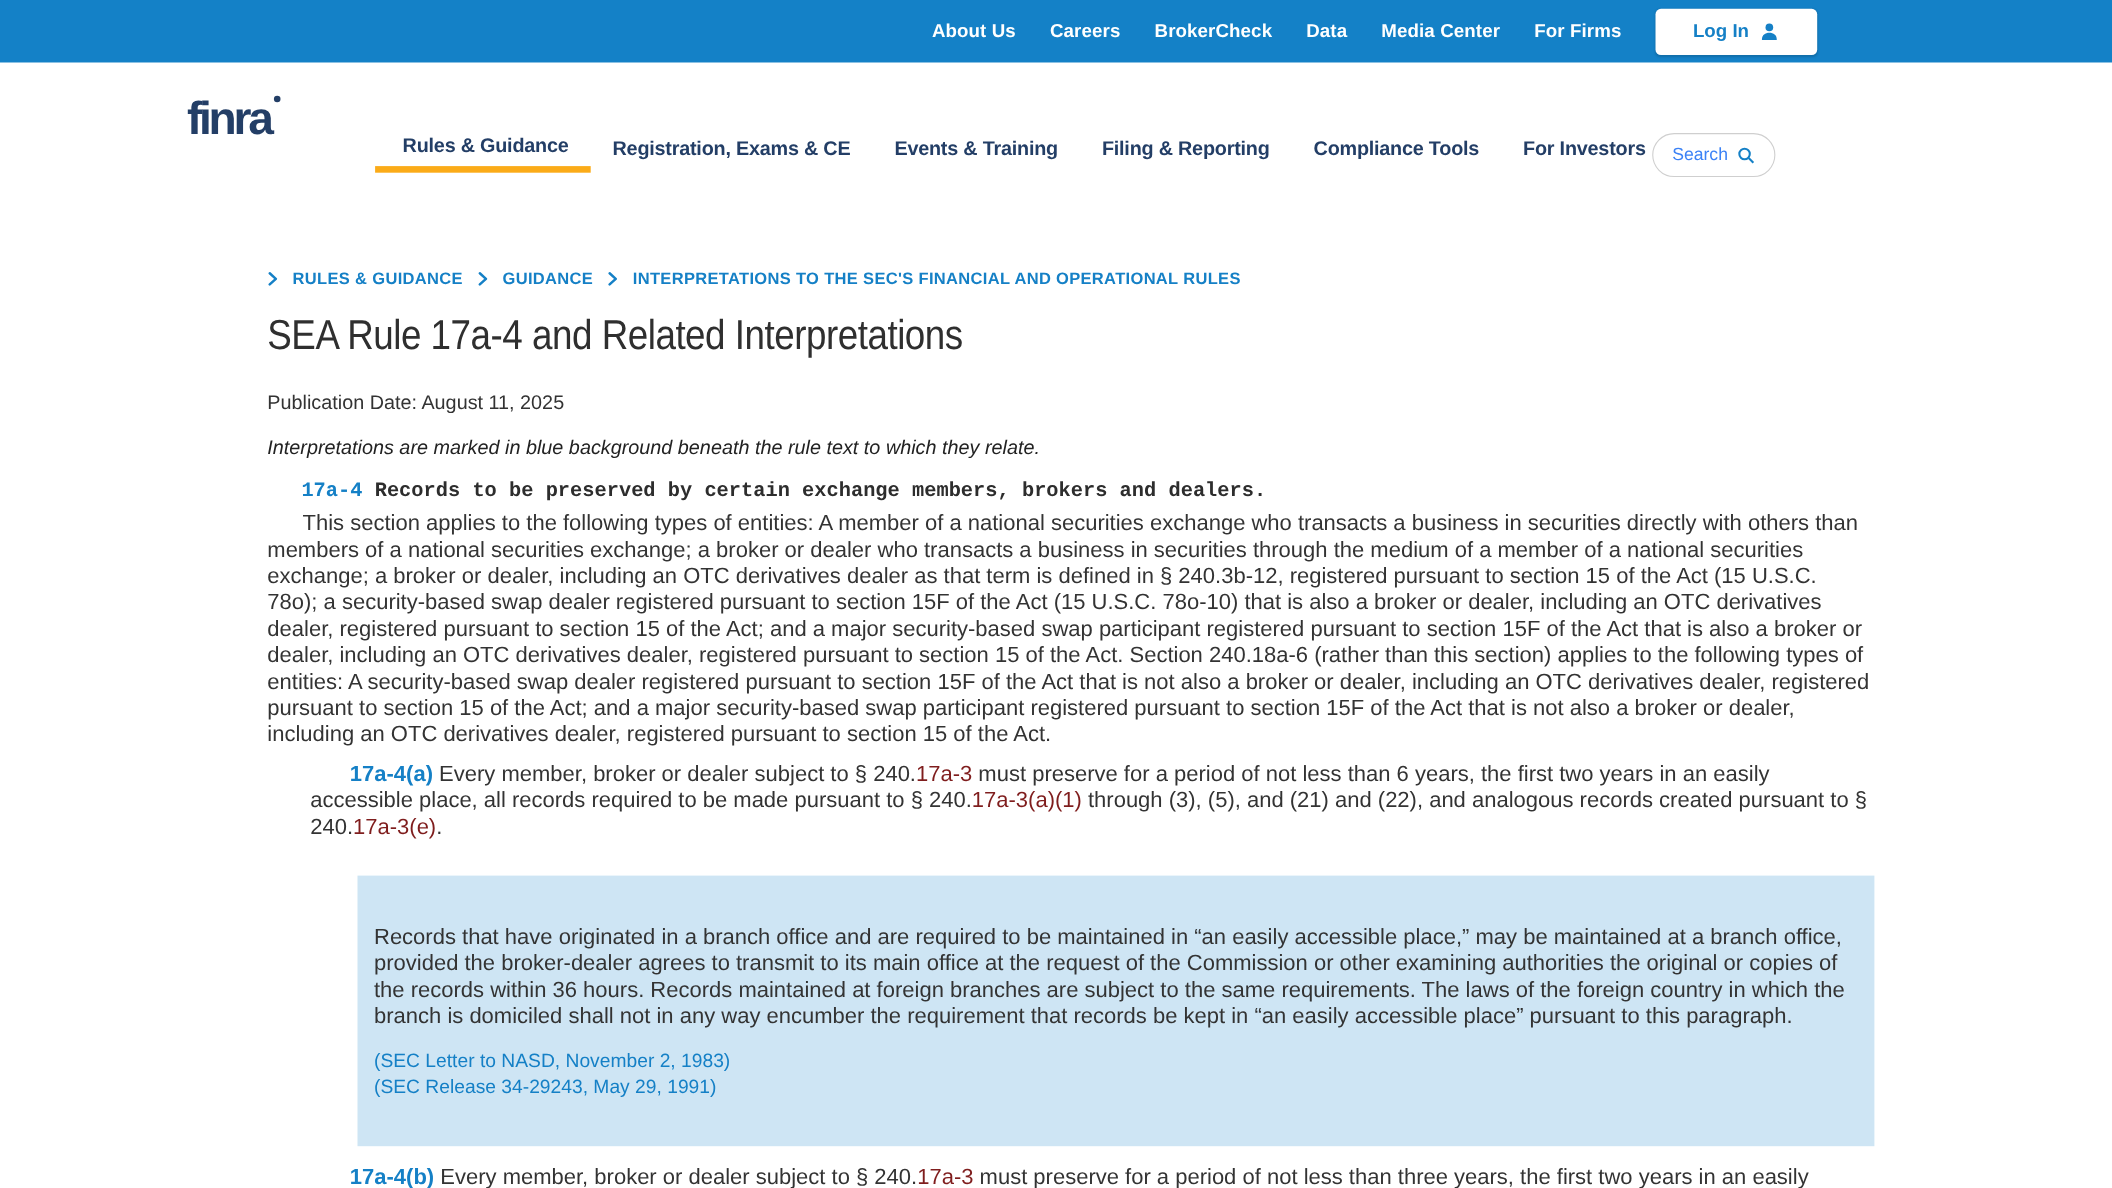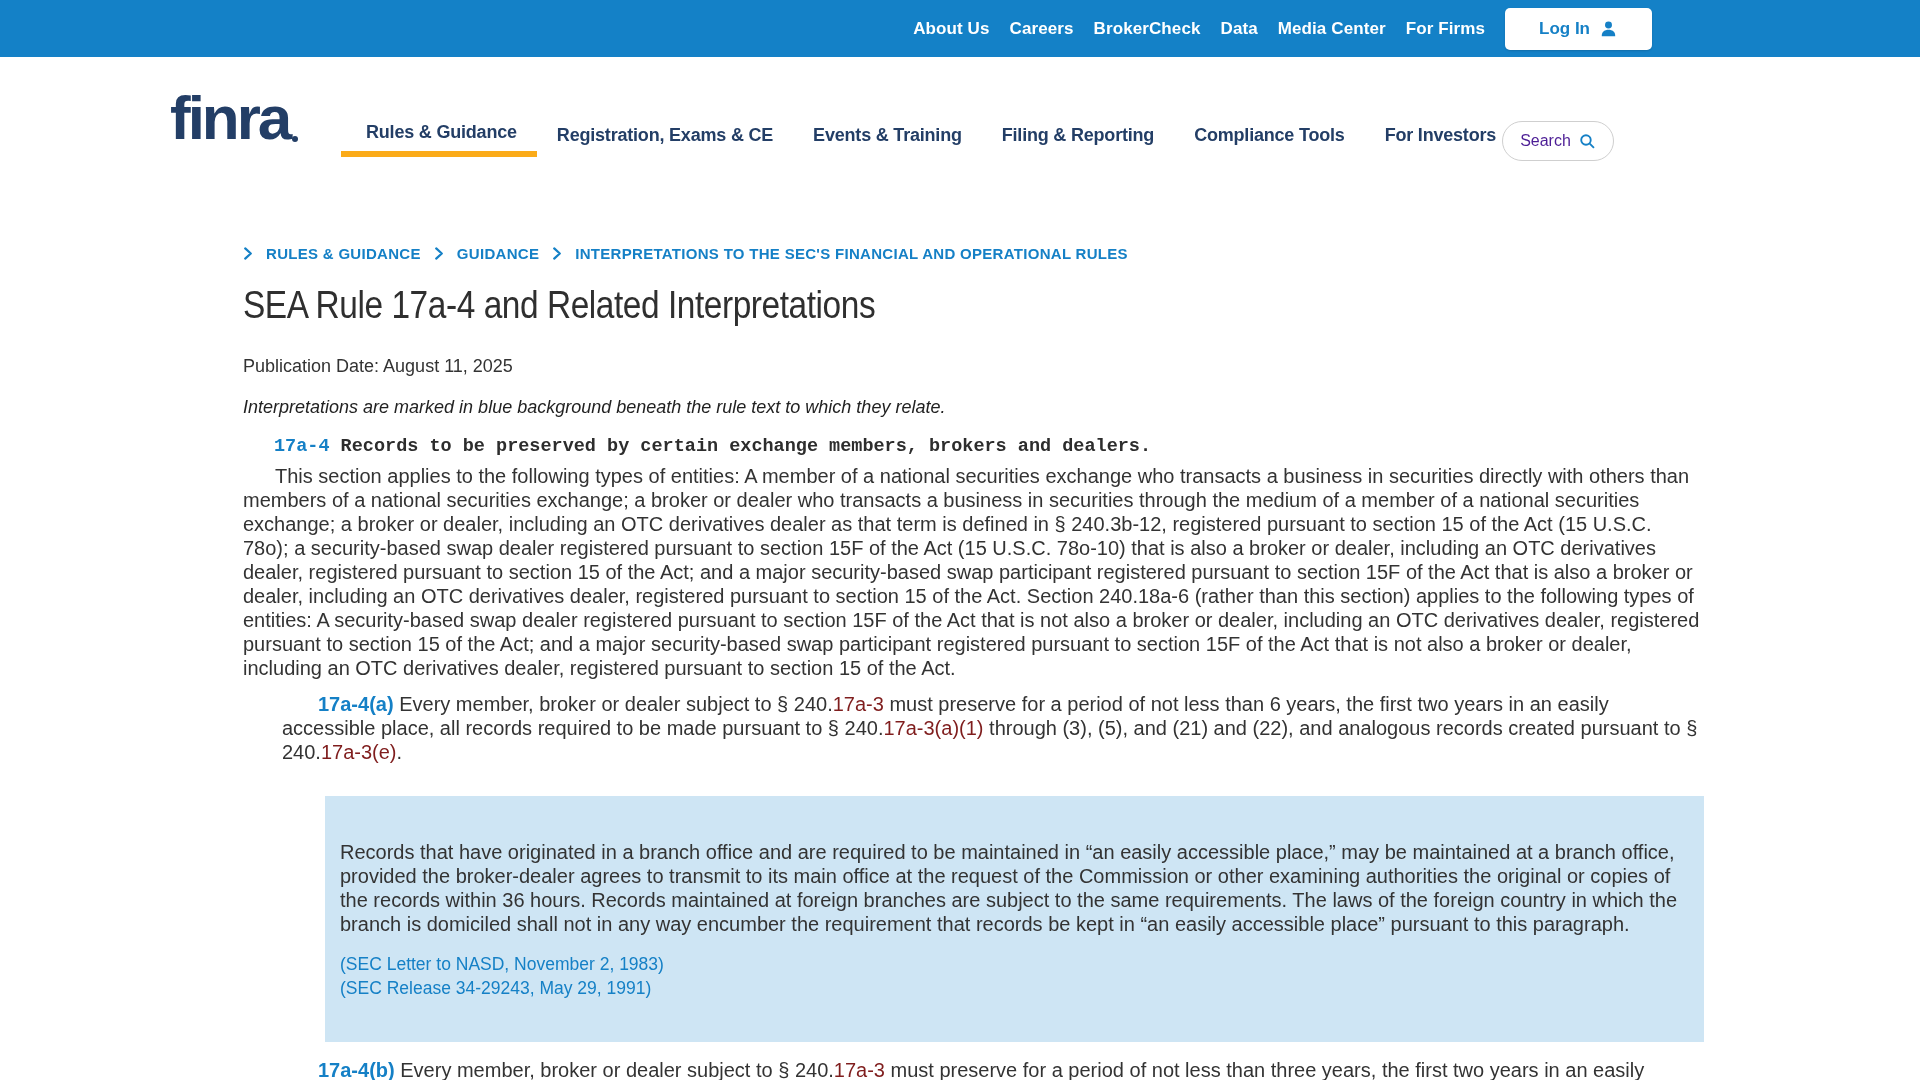--- a/index.html
+++ b/index.html
@@ -1,47 +1,47 @@
 <!DOCTYPE html>
 <html><head>
 <meta charset="utf-8">
 <style>
   * { margin:0; padding:0; box-sizing:border-box; }
   html,body { width:1920px; height:1080px; overflow:hidden; background:#fff;
               font-family:"Liberation Sans","DejaVu Sans",sans-serif; color:#333; }
 
   
   .u-bar { height:57px; background:#1481c7; display:flex; align-items:center;
-           justify-content:flex-end; padding-right:268px; gap:20px; }
+           justify-content:flex-end; padding-right:268px; gap:31px; }
   .u-link { color:#fff; font-size:17px; font-weight:600; text-decoration:none;
             letter-spacing:.1px; cursor:pointer; }
   .login-btn { background:#fff; border:none; border-radius:5px; height:42px;
                padding:0 34px; display:flex; align-items:center; gap:9px;
                color:#1580c6; font-size:17px; font-weight:700; cursor:pointer;
                font-family:inherit; box-shadow:0 1px 2px rgba(0,0,0,.15); }
   .login-btn svg { width:19px; height:19px; fill:#1580c6; }
 
   
   .hdr { position:relative; height:115px; background:#fff; }
-  .logo { position:absolute; left:170px; top:30px; font-size:62px; font-weight:700;
+  .logo { position:absolute; left:170px; top:30px; font-size:42px; font-weight:700;
           color:#233e66; letter-spacing:-3px; text-transform:lowercase;
-          line-height:1; cursor:pointer; display:flex; align-items:flex-end; }
+          line-height:1; cursor:pointer; display:flex; }
   .logo-dot { width:6px; height:6px; background:#233e66; border-radius:50%;
               margin:0 0 7px 3px; }
   .mnav { position:absolute; left:366px; top:68px; display:flex; gap:40px; }
   .mnav-item { color:#233e66; font-size:18px; font-weight:700; text-decoration:none;
                letter-spacing:-.2px; cursor:pointer; position:relative; }
   .mnav-item.active { top:-3px; }
   .mnav-item.active::after { content:""; position:absolute; left:-25px; right:-20px;
                bottom:-14px; height:6px; background:#fbab18; }
   .search-pill { position:absolute; right:306px; top:64px; width:112px; height:40px;
                  border:1px solid #cfcfcf; border-radius:20px; display:flex;
                  align-items:center; justify-content:center; gap:8px; cursor:pointer;
                  background:#fff; }
-  .search-pill .ph { color:#4c1d95; font-size:16px; }
+  .search-pill .ph { color:#3b82f6; font-size:16px; }
   .search-pill svg { width:17px; height:17px; stroke:#1580c6; fill:none;
                      stroke-width:2.2; }
 
   
   main { margin-left:243px; width:1457px; }
   .crumbs { margin-top:73px; display:flex; align-items:center; gap:13px; }
   .crumb { color:#1580c6; font-size:15px; font-weight:700; letter-spacing:.3px;
            text-decoration:none; cursor:pointer; }
   .chev svg { width:10px; height:13px; stroke:#1580c6; fill:none; stroke-width:2.4;
               stroke-linecap:round; stroke-linejoin:round; display:block; }

